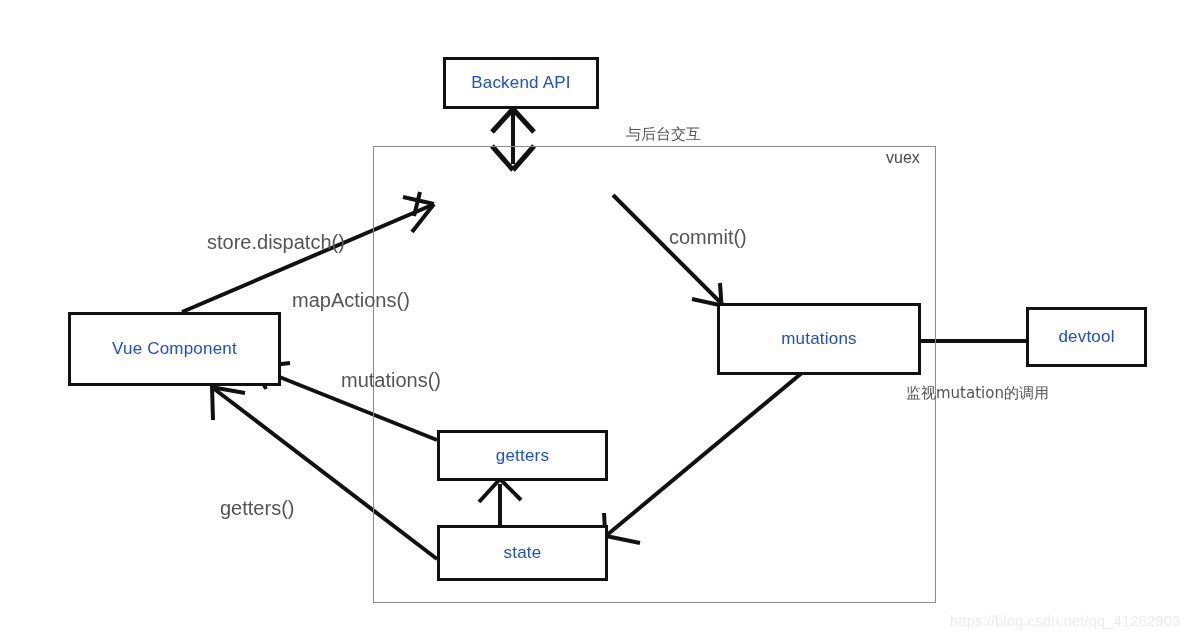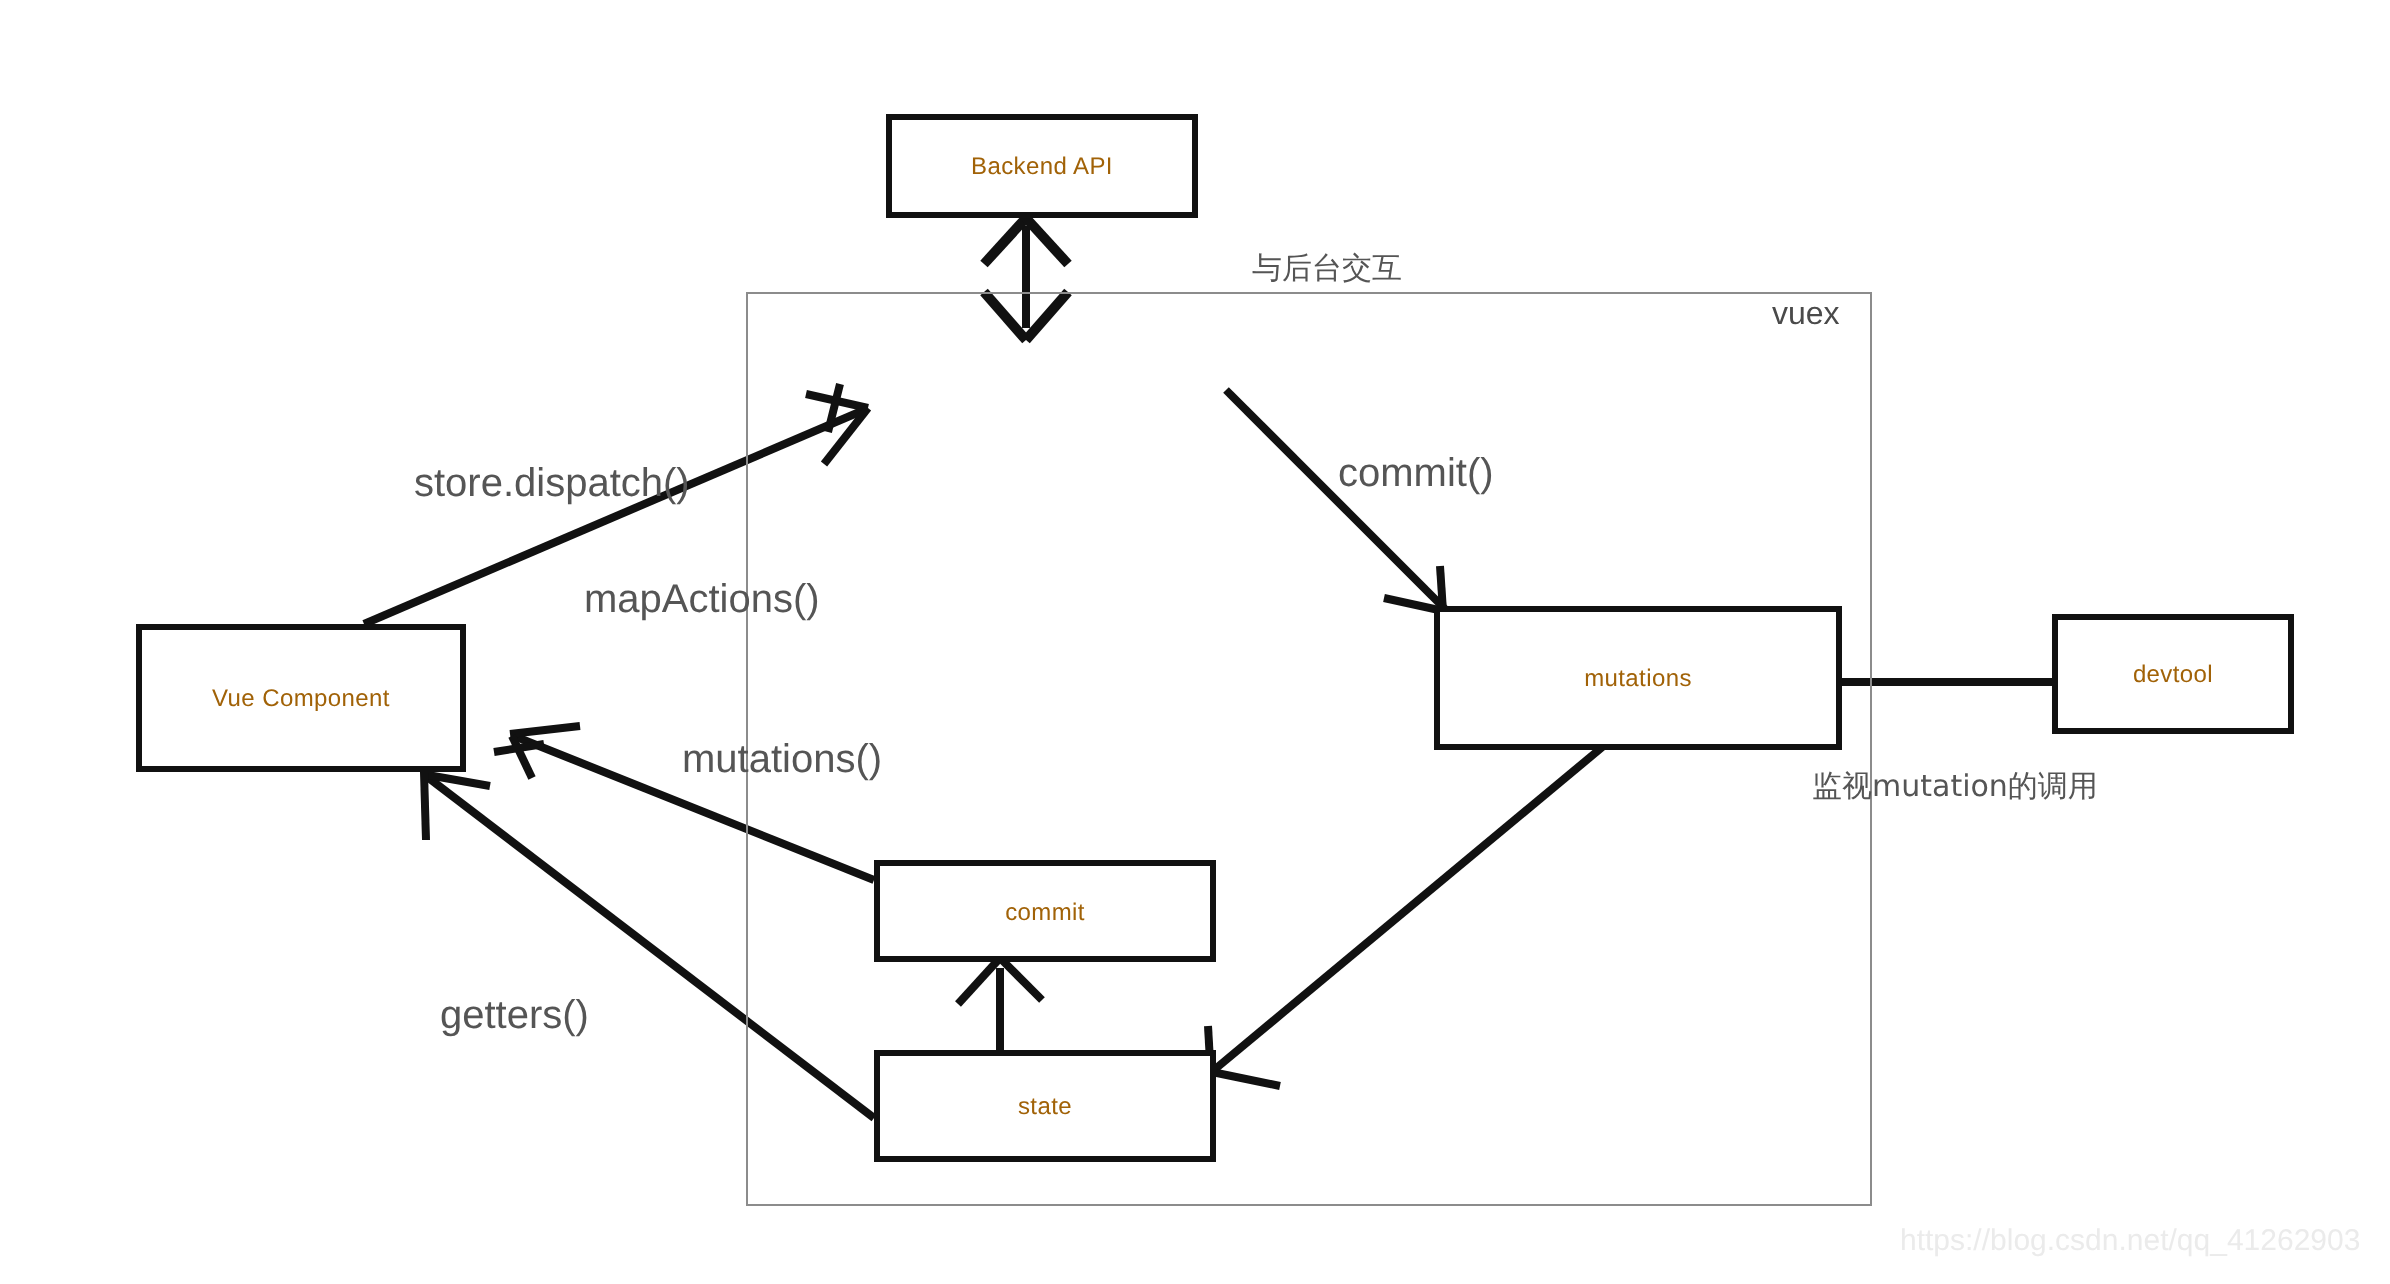--- a/index.html
+++ b/index.html
@@ -28,22 +28,22 @@
   .node {
     position: absolute;
     box-sizing: border-box;
     border: 3px solid #111111;
     background: #ffffff;
     display: flex;
     align-items: center;
     justify-content: center;
   }
   .node-label {
-    color: #a16207;
-    font-size: 12px;
+    color: #1d4ed8;
+    font-size: 17px;
     letter-spacing: 0.2px;
     white-space: nowrap;
   }
   .group-box {
     position: absolute;
     box-sizing: border-box;
     border: 1.5px solid #8c8c8c;
     background: transparent;
   }
   .group-label {
@@ -131,34 +131,34 @@
   </svg>
 
   <div class="group-box" id="group-box" style="left: 373px; top: 146px; width: 563px; height: 457px;"></div>
   <div class="group-label" id="group-label" style="left: 886px; top: 149px;">vuex</div>
 
   <div class="node" id="node-backend-api" style="left: 443px; top: 57px; width: 156px; height: 52px;">
     <span class="node-label">Backend API</span>
   </div>
 
 
-  <div class="node" id="node-vue-component" style="left: 68px; top: 312px; width: 165px; height: 74px;">
+  <div class="node" id="node-vue-component" style="left: 68px; top: 312px; width: 213px; height: 74px;">
     <span class="node-label">Vue Component</span>
   </div>
 
   <div class="node" id="node-mutations" style="left: 717px; top: 303px; width: 204px; height: 72px;">
     <span class="node-label">mutations</span>
   </div>
 
   <div class="node" id="node-devtool" style="left: 1026px; top: 307px; width: 121px; height: 60px;">
     <span class="node-label">devtool</span>
   </div>
 
   <div class="node" id="node-getters" style="left: 437px; top: 430px; width: 171px; height: 51px;">
-    <span class="node-label">commit</span>
+    <span class="node-label">getters</span>
   </div>
 
   <div class="node" id="node-state" style="left: 437px; top: 525px; width: 171px; height: 56px;">
     <span class="node-label">state</span>
   </div>
 
   <div class="edge-label cjk" id="lbl-0" style="left: 586px; top: 125px; margin-left: 40px;">与后台交互</div>
   <div class="edge-label" id="lbl-1" style="left: 207px; top: 231px;">store.dispatch()</div>
   <div class="edge-label" id="lbl-2" style="left: 292px; top: 289px;">mapActions()</div>
   <div class="edge-label" id="lbl-3" style="left: 669px; top: 226px;">commit()</div>

